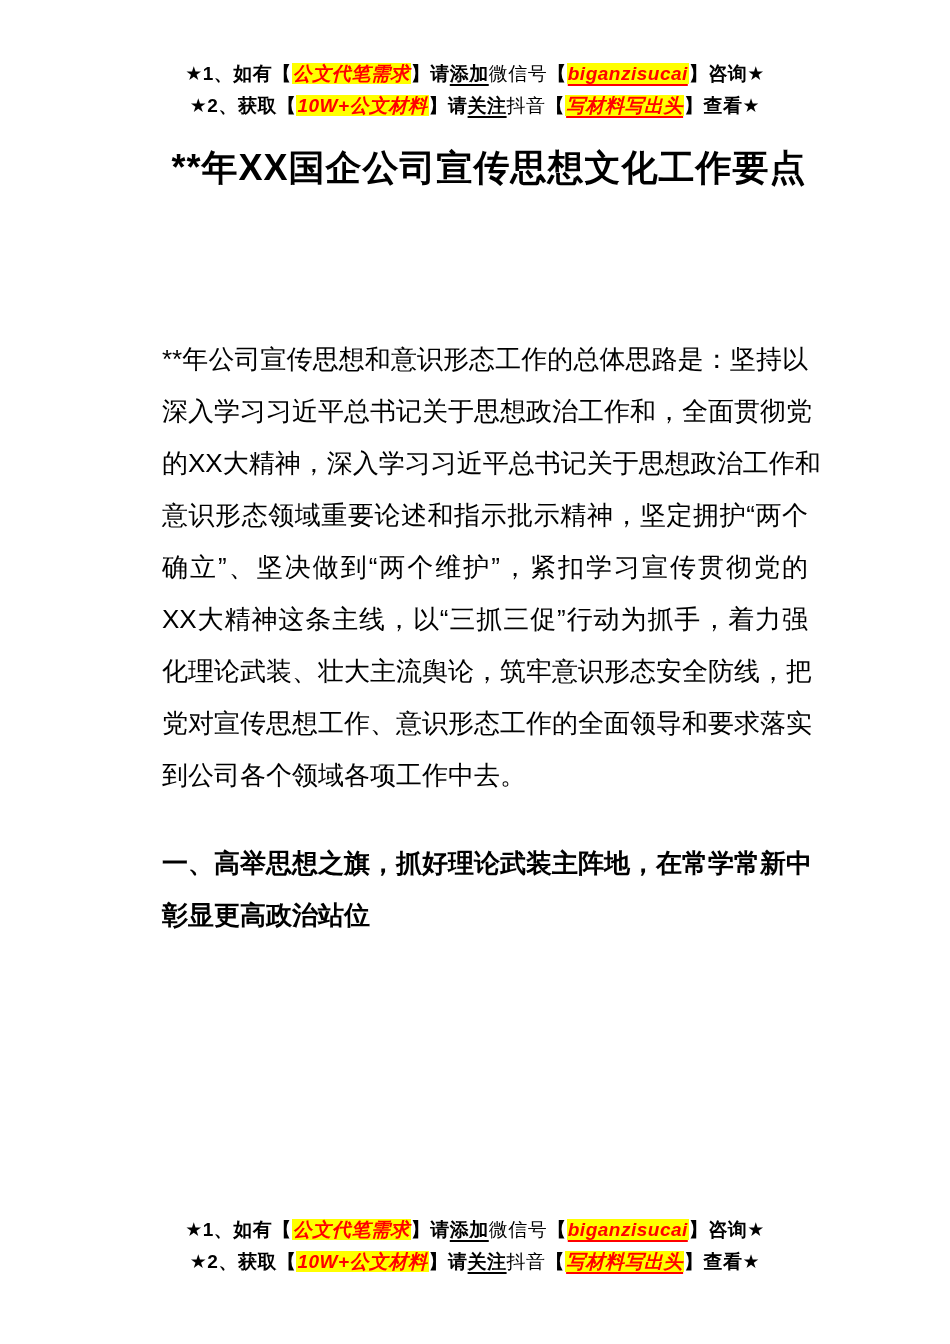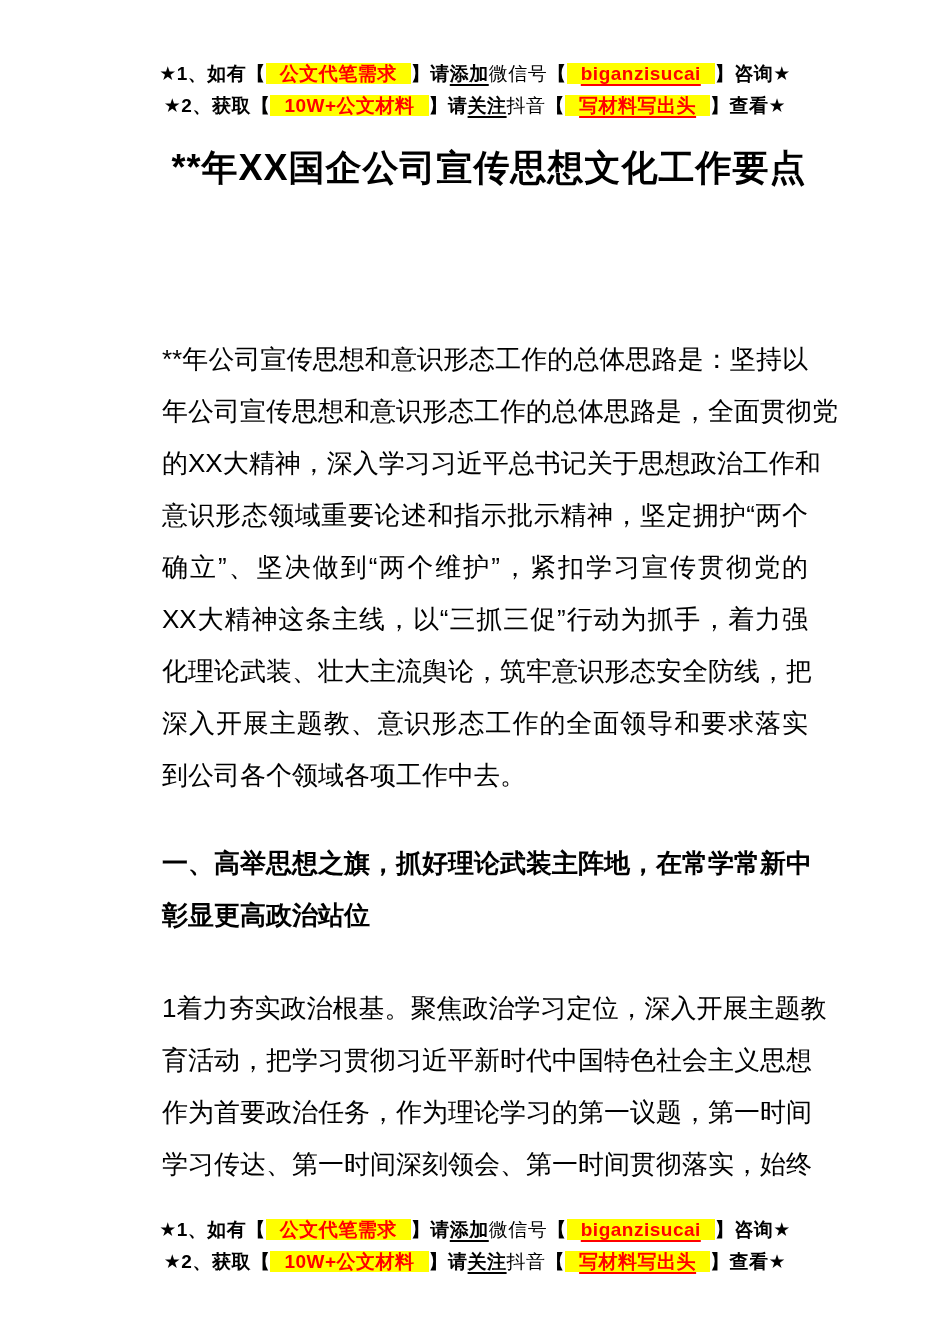--- a/index.html
+++ b/index.html
@@ -25,21 +25,21 @@
     font-size:19px;
     font-weight:700;
     line-height:32px;
     letter-spacing:0.5px;
     white-space:nowrap;
   }
   .notice.header{top:58px;}
   .notice.footer{top:1214px;}
   .seg{font-weight:700;color:var(--ink);}
   .seg.rg{font-weight:400;margin-top:6px;}
-  .seg.hl{color:var(--red);background:var(--yellow);padding:0 14px;}
+  .seg.hl{color:var(--red);background:var(--yellow);padding:0 1px;font-style:italic;}
   .seg.u{text-decoration:underline;text-decoration-thickness:2px;text-underline-offset:4px;}
   
   .doc-title{
     position:absolute;top:144px;left:0;right:0;
     text-align:center;
     font-size:36px;
     font-weight:700;
     line-height:48px;
     letter-spacing:1px;
     padding-left:28px;
@@ -78,41 +78,35 @@
       <span class="seg">★2、获取【</span><span class="seg hl">10W+公文材料</span><span class="seg">】请</span><span class="seg u">关注</span><span class="seg rg">抖音</span><span class="seg">【</span><span class="seg hl u">写材料写出头</span><span class="seg">】查看★</span>
     </div>
   </div>
 
   <div class="doc-title">**年XX国企公司宣传思想文化工作要点</div>
 
   <div class="body-text">
 
     <div class="para intro">
       <div class="line">**年公司宣传思想和意识形态工作的总体思路是：坚持以</div>
-      <div class="line">年公司宣传思想和意识形态工作的总体思路是，全面贯彻党</div>
+      <div class="line">深入学习习近平总书记关于思想政治工作和，全面贯彻党</div>
       <div class="line">的XX大精神，深入学习习近平总书记关于思想政治工作和</div>
       <div class="line">意识形态领域重要论述和指示批示精神，坚定拥护“两个</div>
       <div class="line">确立”、坚决做到“两个维护”，紧扣学习宣传贯彻党的</div>
       <div class="line">XX大精神这条主线，以“三抓三促”行动为抓手，着力强</div>
       <div class="line">化理论武装、壮大主流舆论，筑牢意识形态安全防线，把</div>
-      <div class="line">深入开展主题教、意识形态工作的全面领导和要求落实</div>
+      <div class="line">党对宣传思想工作、意识形态工作的全面领导和要求落实</div>
       <div class="line end">到公司各个领域各项工作中去。</div>
     </div>
 
     <div class="para heading">
       <div class="line">一、高举思想之旗，抓好理论武装主阵地，在常学常新中</div>
       <div class="line end">彰显更高政治站位</div>
     </div>
 
-    <div class="para">
-      <div class="line">1着力夯实政治根基。聚焦政治学习定位，深入开展主题教</div>
-      <div class="line">育活动，把学习贯彻习近平新时代中国特色社会主义思想</div>
-      <div class="line">作为首要政治任务，作为理论学习的第一议题，第一时间</div>
-      <div class="line">学习传达、第一时间深刻领会、第一时间贯彻落实，始终</div>
-    </div>
 
   </div>
 
   <div class="notice footer">
     <div>
       <span class="seg">★1、如有【</span><span class="seg hl">公文代笔需求</span><span class="seg">】请</span><span class="seg u">添加</span><span class="seg rg">微信号</span><span class="seg">【</span><span class="seg hl u">biganzisucai</span><span class="seg">】咨询★</span>
     </div>
     <div>
       <span class="seg">★2、获取【</span><span class="seg hl">10W+公文材料</span><span class="seg">】请</span><span class="seg u">关注</span><span class="seg rg">抖音</span><span class="seg">【</span><span class="seg hl u">写材料写出头</span><span class="seg">】查看★</span>
     </div>

